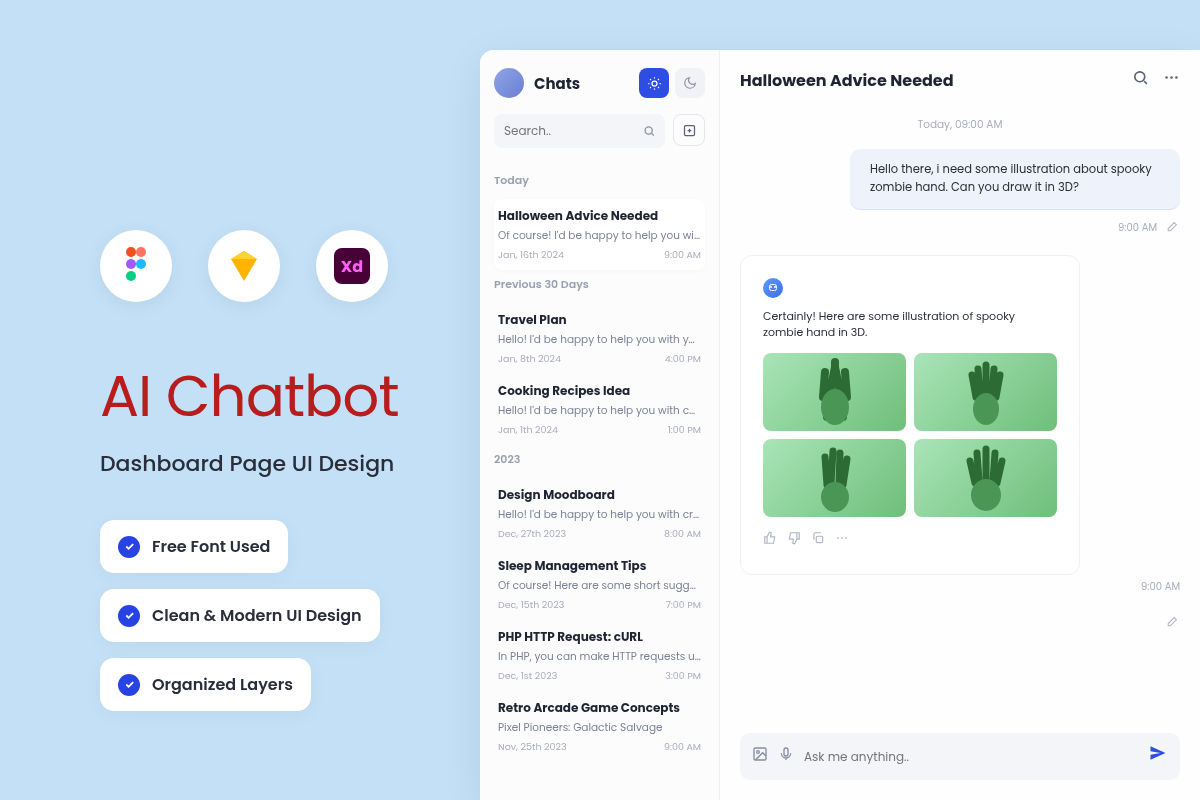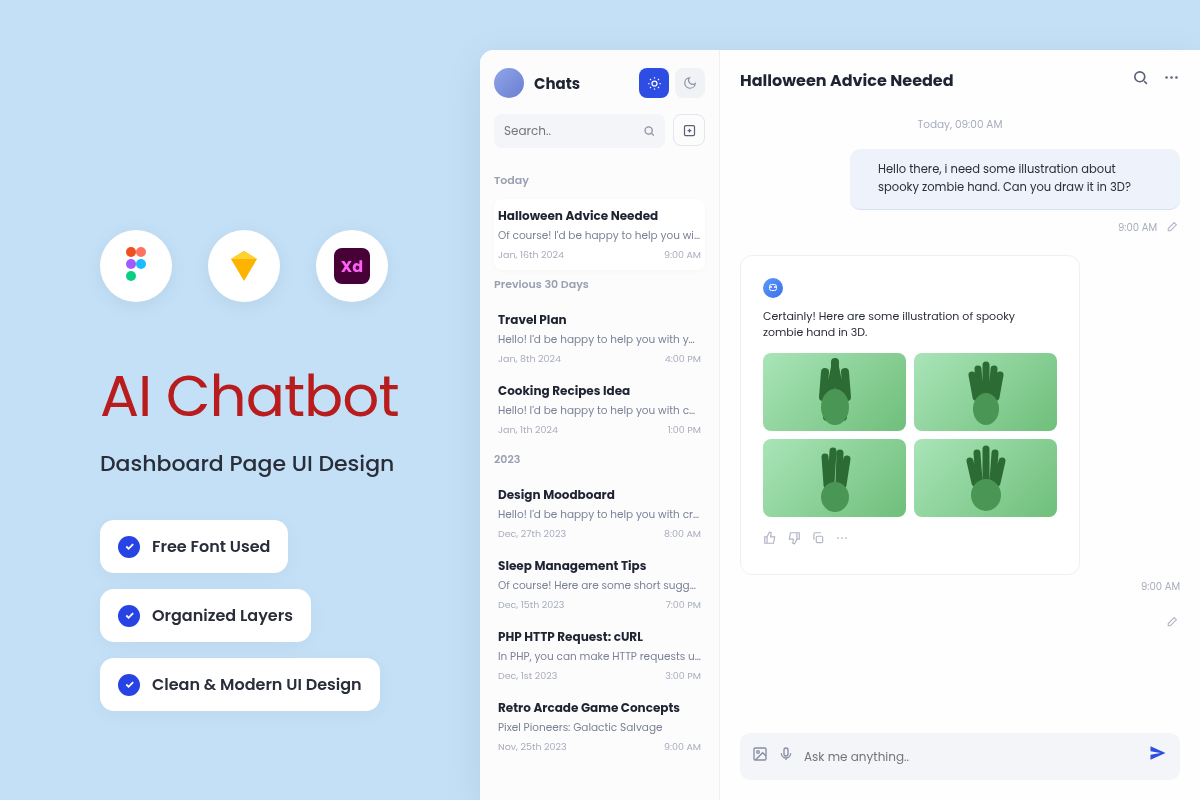--- a/index.html
+++ b/index.html
@@ -33,21 +33,21 @@
 .chat-item-meta{display:flex;justify-content:space-between;font-size:9.5px;color:#a8adbd}
 .main{flex:1;display:flex;flex-direction:column;background:#fefefe}
 .main-header{padding:18px 20px;display:flex;align-items:center;justify-content:space-between}
 .main-title{font-size:16px;font-weight:700;color:#1f2433}
 .header-actions{display:flex;gap:14px;align-items:center}
 .icon-btn{cursor:pointer;color:#5b6176}
 .chat-body{flex:1;padding:0 20px;overflow:hidden}
 .timestamp-center{text-align:center;font-size:10.5px;color:#a8adbd;margin:6px 0 16px}
 .msg-row{display:flex;margin-bottom:6px}
 .msg-row.user{flex-direction:column;align-items:flex-end}
-.bubble-user{background:#eef3fb;border-radius:10px;padding:12px 28px;max-width:330px;font-size:11.5px;color:#2a2d3a;line-height:1.55;border-bottom:1px solid #d6e1f2}
+.bubble-user{background:#eef3fb;border-radius:10px;padding:12px 20px;max-width:330px;font-size:11.5px;color:#2a2d3a;line-height:1.55;border-bottom:1px solid #d6e1f2}
 .msg-meta-user{display:flex;align-items:center;gap:8px;margin-top:6px;justify-content:flex-end;width:100%;padding-right:2px}
 .msg-time{font-size:10px;color:#a8adbd}
 .edit-icon{color:#b0b5c4}
 .bot-msg{background:#fff;border:1px solid #eef0f3;border-radius:12px;padding:22px;width:340px;margin-top:14px}
 .bot-head{display:flex;align-items:center;gap:8px;margin-bottom:10px}
 .bot-avatar{width:20px;height:20px;border-radius:50%;background:linear-gradient(135deg,#5b9aff,#3d6fe8);display:flex;align-items:center;justify-content:center}
 .bot-text{font-size:11px;color:#2a2d3a;line-height:1.5;margin-bottom:12px}
 .img-grid{display:grid;grid-template-columns:1fr 1fr;gap:8px;margin-bottom:10px}
 .img-cell{height:78px;border-radius:8px;background:linear-gradient(135deg,#a9e4b8,#6fbf7a);position:relative;overflow:hidden}
 .hand{position:absolute;left:50%;top:50%;transform:translate(-50%,-50%)}
@@ -95,29 +95,29 @@
         </svg>
       </div>
     <span>Free Font Used</span>
   </div>
   <div class="feature-pill">
     <div class="check-badge">
         <svg width="11" height="11" viewBox="0 0 24 24" fill="none" stroke="#fff" stroke-width="4">
           <path d="M5 12l5 5L20 7"></path>
         </svg>
       </div>
-    <span>Organized Layers</span>
+    <span>Clean &amp; Modern UI Design</span>
   </div>
   <div class="feature-pill">
     <div class="check-badge">
         <svg width="11" height="11" viewBox="0 0 24 24" fill="none" stroke="#fff" stroke-width="4">
           <path d="M5 12l5 5L20 7"></path>
         </svg>
       </div>
-    <span>Clean &amp; Modern UI Design</span>
+    <span>Organized Layers</span>
   </div>
 </div>
 
 <div class="app">
 
   <div class="sidebar">
     <div class="sidebar-header">
       <div class="avatar"></div>
       <div class="sidebar-title">Chats</div>
       <div class="theme-toggle">

